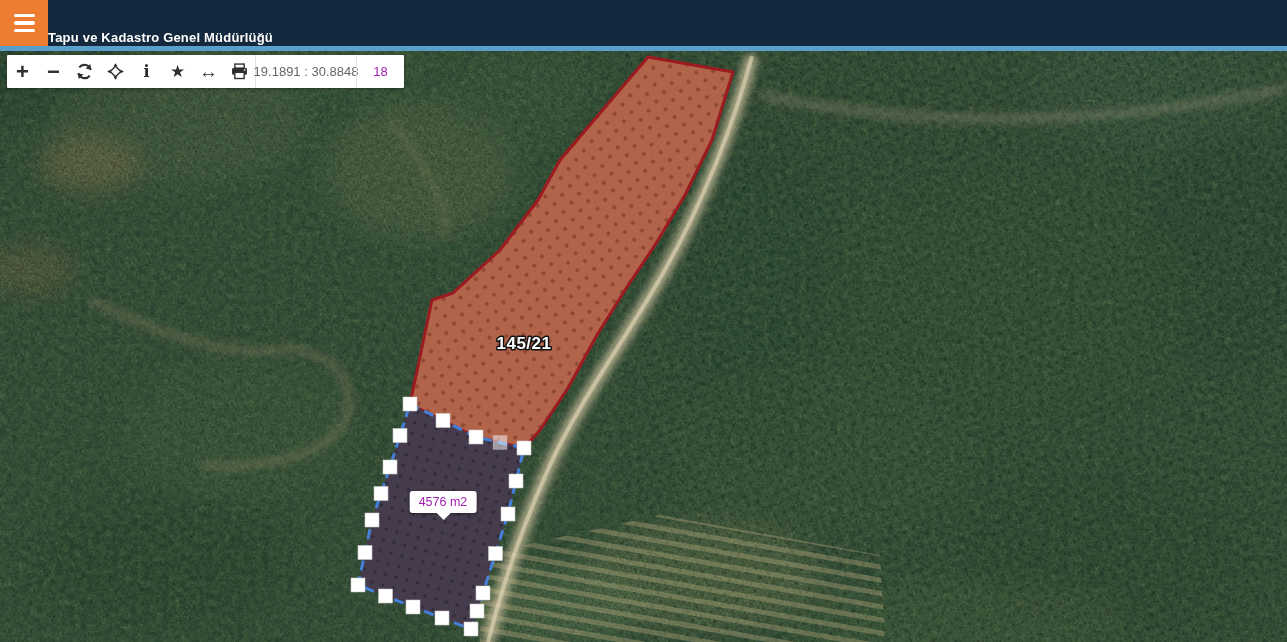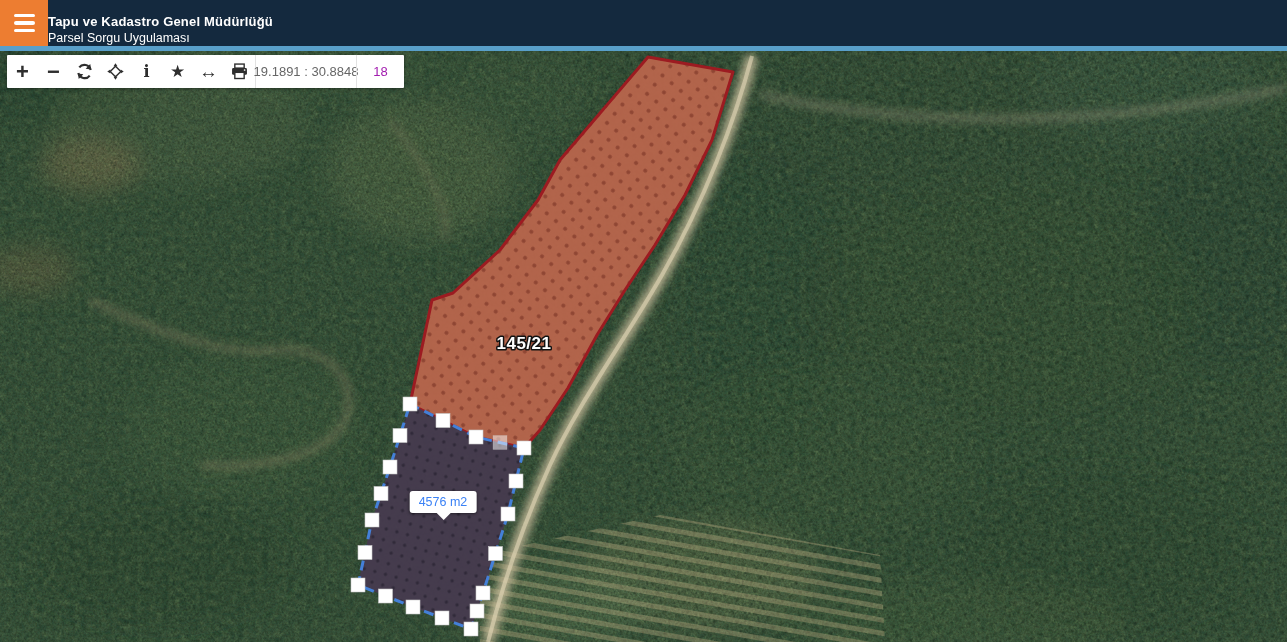--- a/index.html
+++ b/index.html
@@ -54,21 +54,21 @@
     width:100px;display:flex;align-items:center;justify-content:center;
     font-size:13px;color:#666;white-space:nowrap;
   }
   .tb-zoom{
     width:47px;display:flex;align-items:center;justify-content:center;
     font-size:13px;color:#a21caf;
   }
   
   .area-tooltip{
     position:absolute;z-index:15;transform:translate(-50%,-100%);
-    background:#fff;color:#3b82f6;font-size:12.5px;line-height:16px;
+    background:#fff;color:#a21caf;font-size:12.5px;line-height:16px;
     padding:3px 9px;border-radius:3px;white-space:nowrap;
     box-shadow:0 1px 3px rgba(0,0,0,.45);
   }
   .area-tooltip::after{
     content:"";position:absolute;top:100%;left:50%;margin-left:-6px;
     border:7px solid transparent;border-top-color:#fff;border-bottom-width:0;
   }
 </style>
 </head>
 <body>
@@ -201,21 +201,20 @@
 </div>
 
 <header class="app-header">
   <button class="menu-btn">
     <span class="bar"></span>
     <span class="bar"></span>
     <span class="bar"></span>
   </button>
   <div class="header-titles">
     <div class="header-title">Tapu ve Kadastro Genel Müdürlüğü</div>
-    <div class="header-subtitle">Parsel Sorgu Uygulaması</div>
   </div>
 </header>
 
 <div class="toolbar">
   <button class="tb-btn glyph-plus">+</button>
   <button class="tb-btn glyph-minus">−</button>
   <button class="tb-btn">
     <svg width="17" height="17" viewBox="0 0 16 16">
       <g fill="none" stroke="#2e2e2e" stroke-width="2">
         <path d="M13.8 6.5A6 6 0 0 0 3.1 4.2"></path>

